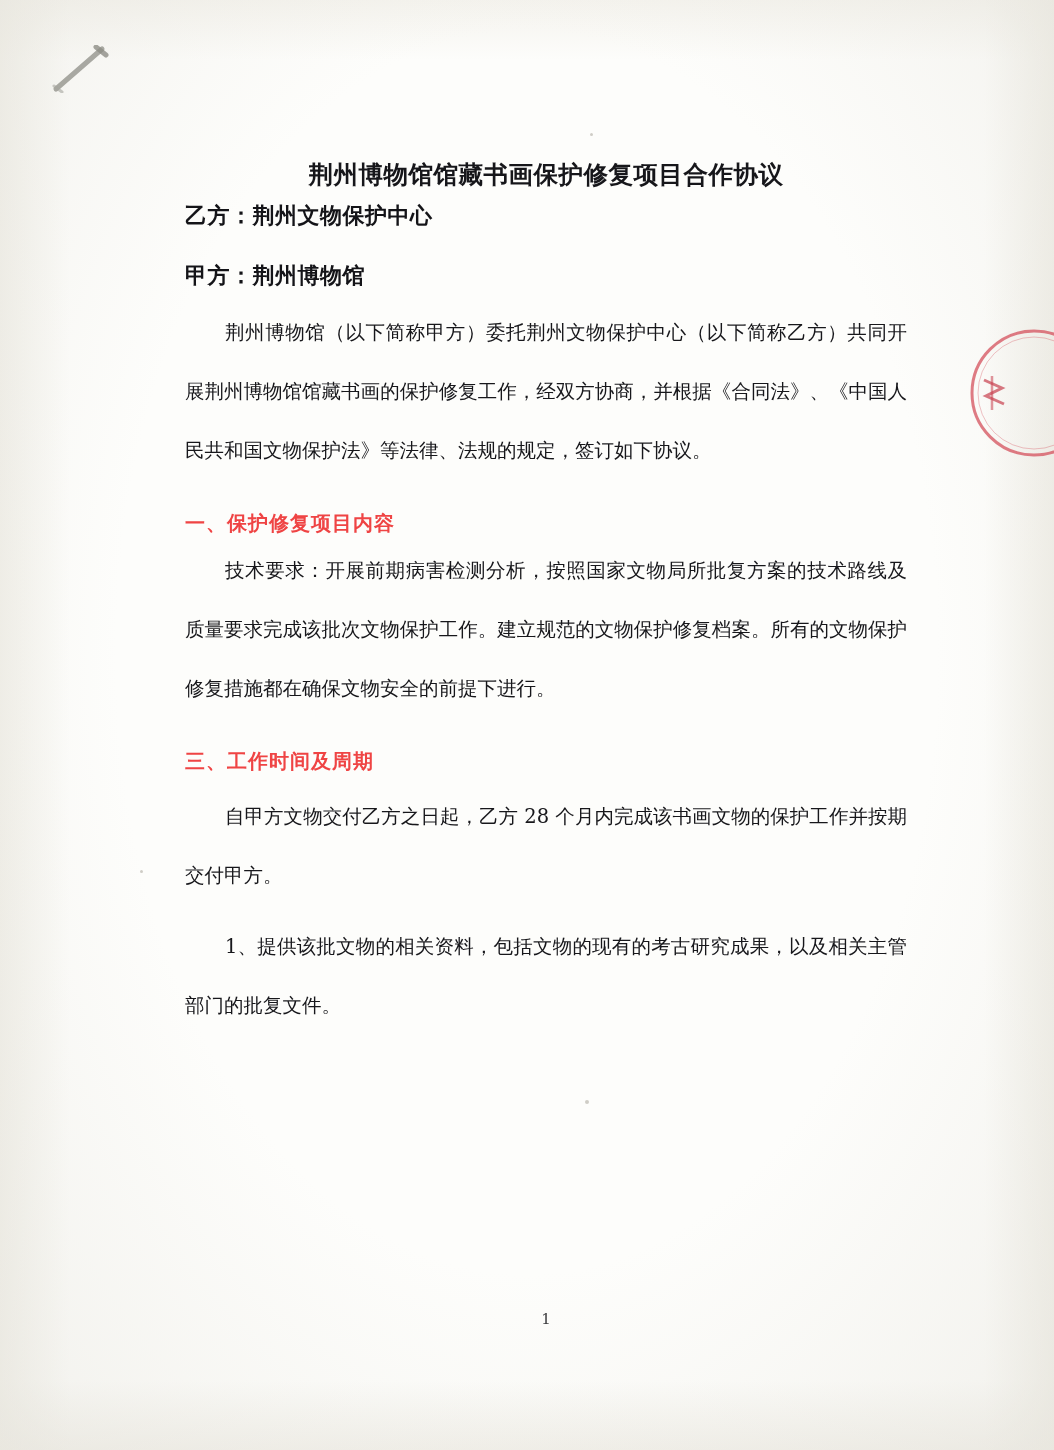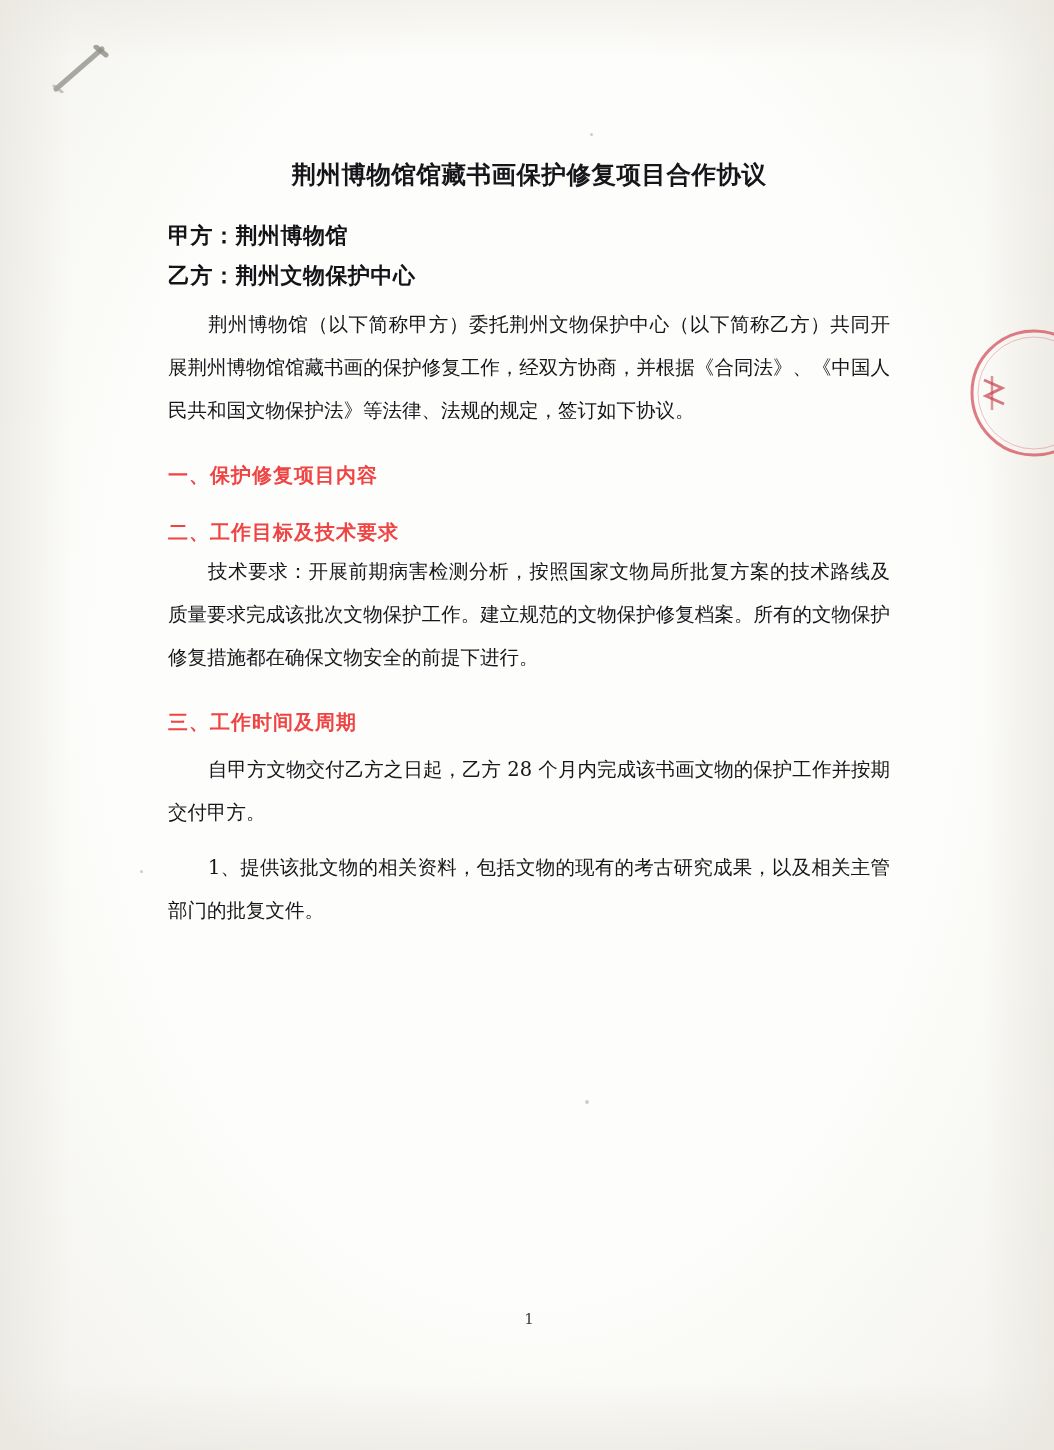--- a/index.html
+++ b/index.html
@@ -24,21 +24,21 @@
     background:
       radial-gradient(ellipse at 50% 45%, rgba(255,255,255,0.0) 55%, rgba(228,226,218,0.45) 100%),
       linear-gradient(90deg, rgba(236,234,226,0.75) 0px, rgba(255,255,255,0) 70px),
       linear-gradient(270deg, rgba(236,234,226,0.8) 0px, rgba(255,255,255,0) 70px),
       linear-gradient(180deg, rgba(240,238,231,0.7) 0px, rgba(255,255,255,0) 60px),
       linear-gradient(0deg, rgba(238,236,229,0.8) 0px, rgba(255,255,255,0) 70px);
     pointer-events: none;
   }
   .content {
     position: absolute;
-    left: 168px;
+    left: 185px;
     top: 0;
     width: 722px;
     height: 1450px;
   }
   .doc-title {
     margin: 0;
     padding-top: 158px;
     text-align: center;
     font-family: "DejaVu Sans", sans-serif;
     font-weight: bold;
@@ -53,21 +53,21 @@
     color: #141418;
     margin-top: 30px;
     letter-spacing: 0.5px;
   }
   .party-line.second {
     margin-top: 10px;
   }
   p.body {
     font-family: "DejaVu Serif", serif;
     font-size: 19.5px;
-    line-height: 43px;
+    line-height: 59px;
     color: #17171b;
     margin: 12px 0 0 0;
     text-align: justify;
     text-justify: inter-ideograph;
     text-indent: 40px;
   }
   p.body.tight {
     margin-top: 4px;
   }
   .section-head {
@@ -134,28 +134,27 @@
   </svg>
 
   <div class="speck" style="left:590px; top:133px; width:3px; height:3px;"></div>
   <div class="speck" style="left:585px; top:1100px; width:4px; height:4px;"></div>
   <div class="speck" style="left:140px; top:870px; width:3px; height:3px;"></div>
 
   <div class="content">
 
     <h1 class="doc-title">荆州博物馆馆藏书画保护修复项目合作协议</h1>
 
+    <div class="party-line second">乙方：荆州文物保护中心</div>
     <div class="party-line">甲方：荆州博物馆</div>
-    <div class="party-line second">乙方：荆州文物保护中心</div>
 
     <p class="body">荆州博物馆（以下简称甲方）委托荆州文物保护中心（以下简称乙方）共同开展荆州博物馆馆藏书画的保护修复工作，经双方协商，并根据《合同法》、《中国人民共和国文物保护法》等法律、法规的规定，签订如下协议。</p>
 
     <div class="section-head">一、保护修复项目内容</div>
 
-    <div class="section-head">二、工作目标及技术要求</div>
     <p class="body tight">技术要求：开展前期病害检测分析，按照国家文物局所批复方案的技术路线及质量要求完成该批次文物保护工作。建立规范的文物保护修复档案。所有的文物保护修复措施都在确保文物安全的前提下进行。</p>
 
     <div class="section-head">三、工作时间及周期</div>
     <p class="body">自甲方文物交付乙方之日起，乙方 28 个月内完成该书画文物的保护工作并按期交付甲方。</p>
 
     <p class="body">1、提供该批文物的相关资料，包括文物的现有的考古研究成果，以及相关主管部门的批复文件。</p>
 
     <div class="page-number">1</div>
   </div>
 </div>

